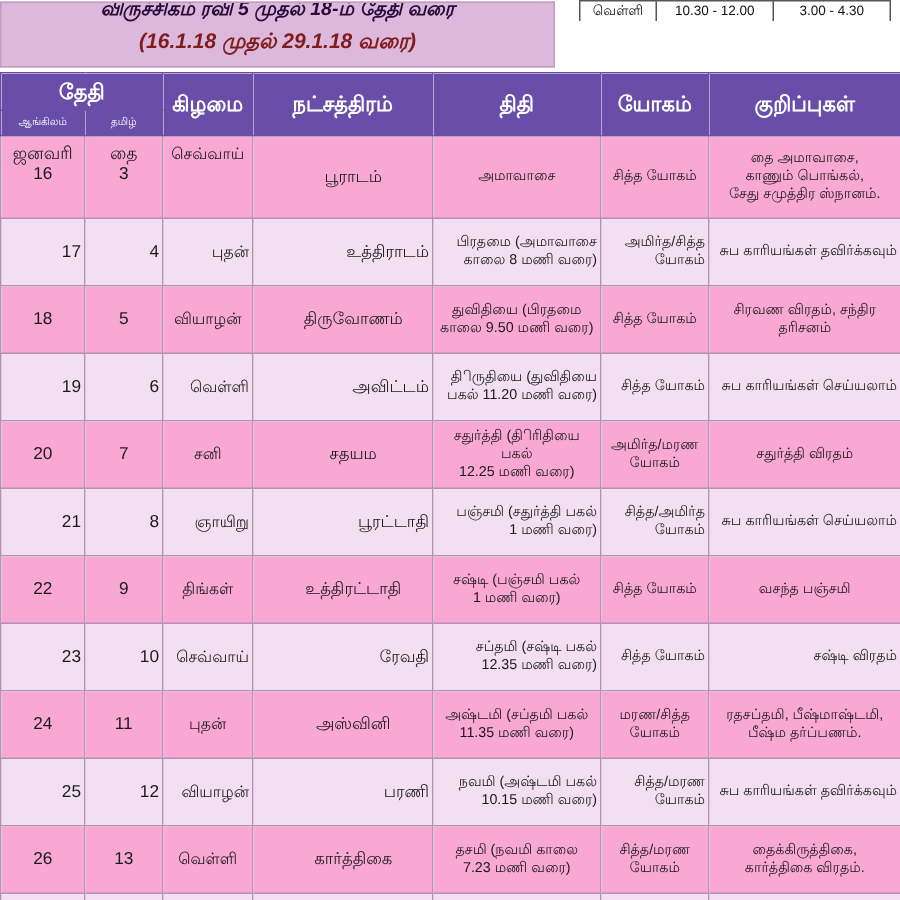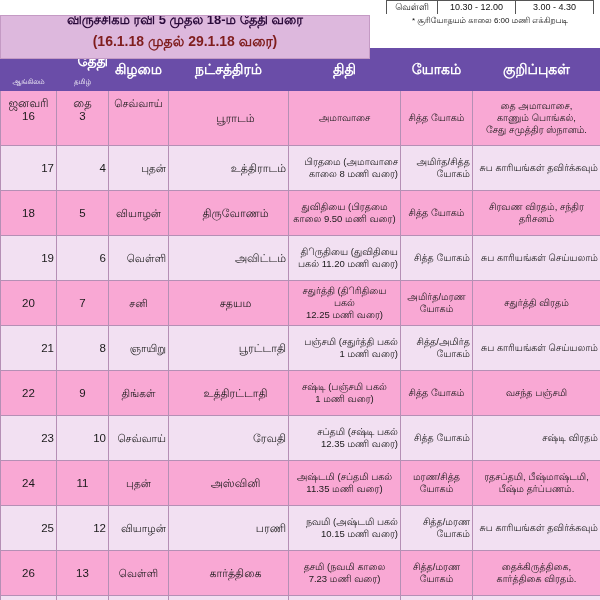--- a/index.html
+++ b/index.html
@@ -17,28 +17,29 @@
 
   
   .top-area {
     position: relative;
     width: 600px;
     height: 48px;
   }
   .banner {
     position: absolute;
     left: 0;
-    top: 15px;
+    top: 1px;
     width: 370px;
     height: 44px;
     background: #ddb8dd;
     border: 1px solid #c49ac4;
     box-sizing: border-box;
     text-align: center;
     overflow: hidden;
+    font-style: italic;
   }
   .banner-line1 {
     font-size: 13px;
     font-weight: bold;
     color: #2a0a3a;
     line-height: 14px;
     margin-top: -3px;
     white-space: nowrap;
   }
   .banner-line2 {
@@ -127,21 +128,21 @@
     border-top: none;
     font-size: 7px;
     font-weight: normal;
     height: 14px;
     text-align: center;
     padding: 0 0 2px 0;
     line-height: 9px;
   }
   .hdr-date-block {
     display: block;
-    text-align: right;
+    text-align: center;
   }
 
   
   col.c-eng { width: 56px; }
   col.c-tam { width: 52px; }
   col.c-day { width: 60px; }
   col.c-nak { width: 120px; }
   col.c-thi { width: 112px; }
   col.c-yog { width: 72px; }
   col.c-rem { width: 128px; }
@@ -202,21 +203,20 @@
           </tr>
           <tr>
             <td class="daycol">வெள்ளி</td>
             <td>10.30  -  12.00</td>
             <td>3.00  -  4.30</td>
           </tr>
 
         </tbody>
       </table>
     </div>
-    <div class="mini-note">* சூரியோதயம் காலை 6:00 மணி எக்கிறபடி</div>
   </div>
 
 </div>
 
 <div class="main-wrap">
   <table class="cal">
     <colgroup>
       <col class="c-eng">
         <col class="c-tam">
         <col class="c-day">

